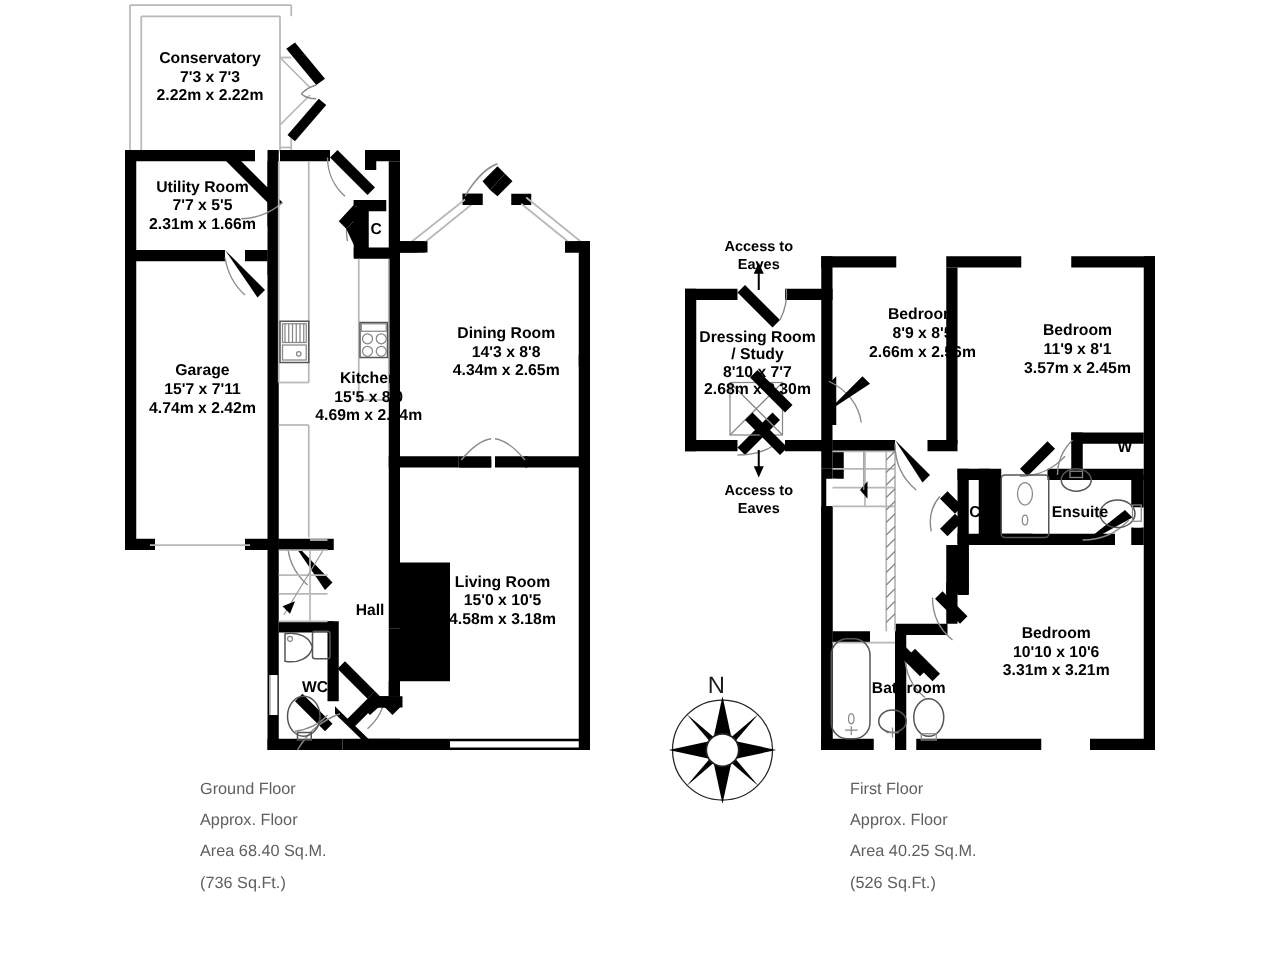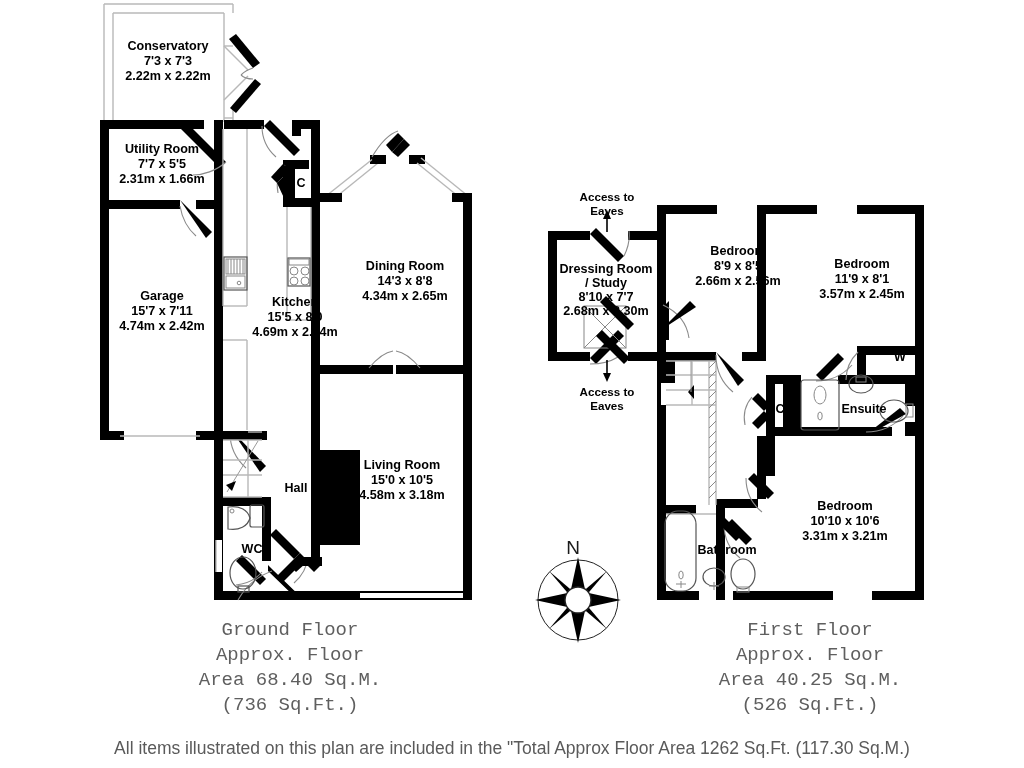--- a/index.html
+++ b/index.html
@@ -60,23 +60,22 @@
     dominant-baseline: middle;
   }
   text.compass-n {
     font-family: "Liberation Sans", sans-serif;
     font-size: 19px;
     fill: #1a1a1a;
     text-anchor: middle;
   }
   .caption {
     position: absolute;
-    text-align: center;
-    font-family: Liberation Mono, monospace;
-    font-size: 19px;
+    font-family: Liberation Sans, sans-serif;
+    font-size: 13px;
     color: #5f5f5f;
     line-height: 25px;
     white-space: pre-line;
   }
   #ground-caption { left: 160px; top: 618px; width: 260px; }
   #first-caption  { left: 680px; top: 618px; width: 260px; }
   #footer-note {
     position: absolute;
     left: 0; top: 738px;
     width: 1024px;
@@ -487,14 +486,13 @@
 </svg>
 
 <div class="caption" id="ground-caption">Ground Floor
 Approx. Floor
 Area 68.40 Sq.M.
 (736 Sq.Ft.)</div>
 <div class="caption" id="first-caption">First Floor
 Approx. Floor
 Area 40.25 Sq.M.
 (526 Sq.Ft.)</div>
-<div id="footer-note">All items illustrated on this plan are included in the "Total Approx Floor Area 1262 Sq.Ft. (117.30 Sq.M.)</div>
 </div>
 
 </body></html>

